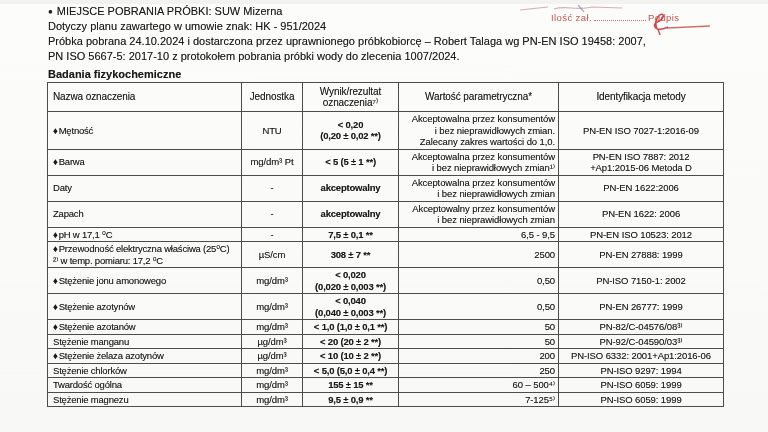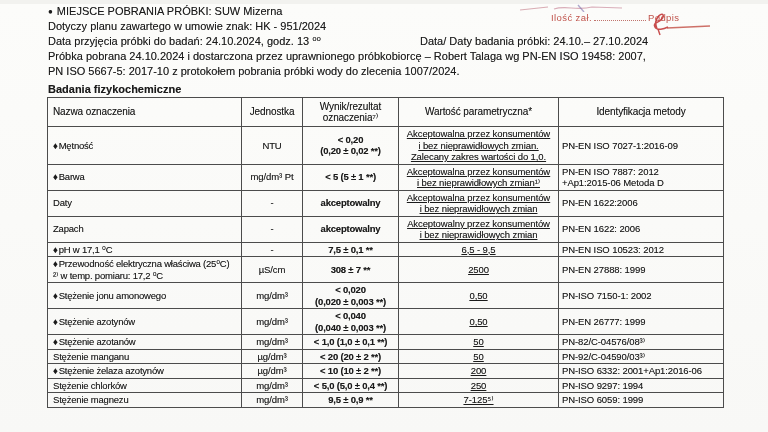--- a/index.html
+++ b/index.html
@@ -39,22 +39,22 @@
   .results th,.results td{
     border:1px solid #4c4c4c;padding:1px 3px;vertical-align:middle;
     font-size:9.5px;line-height:11.5px;letter-spacing:-.1px;
   }
   .results th{font-weight:normal;font-size:10px;text-align:center;white-space:pre-line;height:26px;}
   .results th.h-name{text-align:left;padding-left:5px;}
   col.c1{width:194px}col.c2{width:61px}col.c3{width:96px}col.c4{width:160px}col.c5{width:165px}
   td.c-name{text-align:left;padding-left:5px;white-space:pre-line;letter-spacing:-.2px;}
   td.c-unit{text-align:center;}
   td.c-result{text-align:center;font-weight:bold;white-space:pre-line;letter-spacing:-.2px;}
-  td.c-param{text-align:center;white-space:pre-line;text-decoration:underline;}
-  td.c-method{text-align:left;white-space:pre-line;}
+  td.c-param{text-align:right;white-space:pre-line;}
+  td.c-method{text-align:center;white-space:pre-line;}
   .marker{margin-right:1px;}
   .marker:empty{display:none;}
 </style>
 </head>
 <body>
 
 <div class="page">
 
   <div class="stamp">
     <svg class="stamp-top" width="130" height="8" viewBox="0 0 130 8">
@@ -73,24 +73,20 @@
       </svg>
     </div>
   </div>
 
   <div class="hdr">
     <div class="hline">
       <span class="bullet">●</span><span>MIEJSCE POBRANIA PRÓBKI: SUW Mizerna</span>
     </div>
     <div class="hline">
       <span>Dotyczy planu zawartego w umowie znak: HK - 951/2024</span>
-    </div>
-    <div class="hline">
-      <span>Data przyjęcia próbki do badań: 24.10.2024, godz. 13 ⁰⁰</span>
-      <span class="r">Data/ Daty badania próbki: 24.10.– 27.10.2024</span>
     </div>
     <div class="hline">
       <span>Próbka pobrana 24.10.2024 i dostarczona przez uprawnionego próbkobiorcę – Robert Talaga wg PN-EN ISO 19458: 2007,</span>
     </div>
     <div class="hline">
       <span>PN ISO 5667-5: 2017-10 z protokołem pobrania próbki wody do zlecenia 1007/2024.</span>
     </div>
   </div>
 
   <div class="section-title">Badania fizykochemiczne</div>
@@ -213,20 +209,27 @@
     </tr>
 
     <tr>
       <td class="c-name"><span>Stężenie chlorków</span></td>
       <td class="c-unit">mg/dm³</td>
       <td class="c-result">&lt; 5,0 (5,0 ± 0,4 **)</td>
       <td class="c-param">250</td>
       <td class="c-method">PN-ISO 9297: 1994</td>
     </tr>
 
+    <tr>
+      <td class="c-name"><span>Twardość ogólna</span></td>
+      <td class="c-unit">mg/dm³</td>
+      <td class="c-result">155 ± 15 **</td>
+      <td class="c-param">60 – 500⁴⁾</td>
+      <td class="c-method">PN-ISO 6059: 1999</td>
+    </tr>
 
     <tr>
       <td class="c-name"><span>Stężenie magnezu</span></td>
       <td class="c-unit">mg/dm³</td>
       <td class="c-result">9,5 ± 0,9 **</td>
       <td class="c-param">7-125⁵⁾</td>
       <td class="c-method">PN-ISO 6059: 1999</td>
     </tr>
   </tbody>
   </table>

